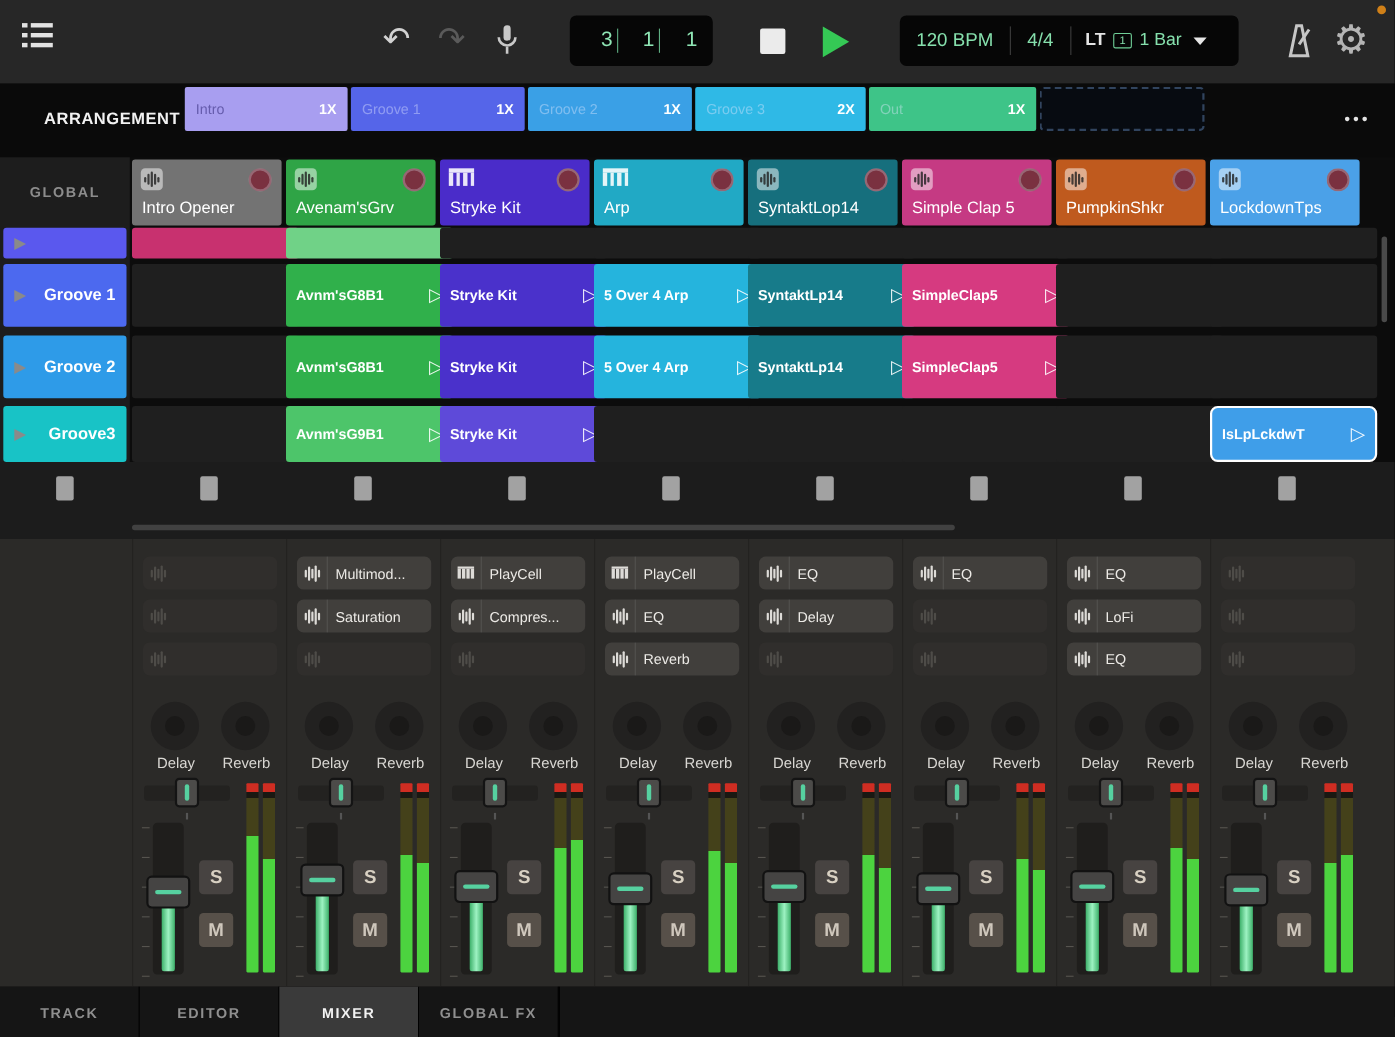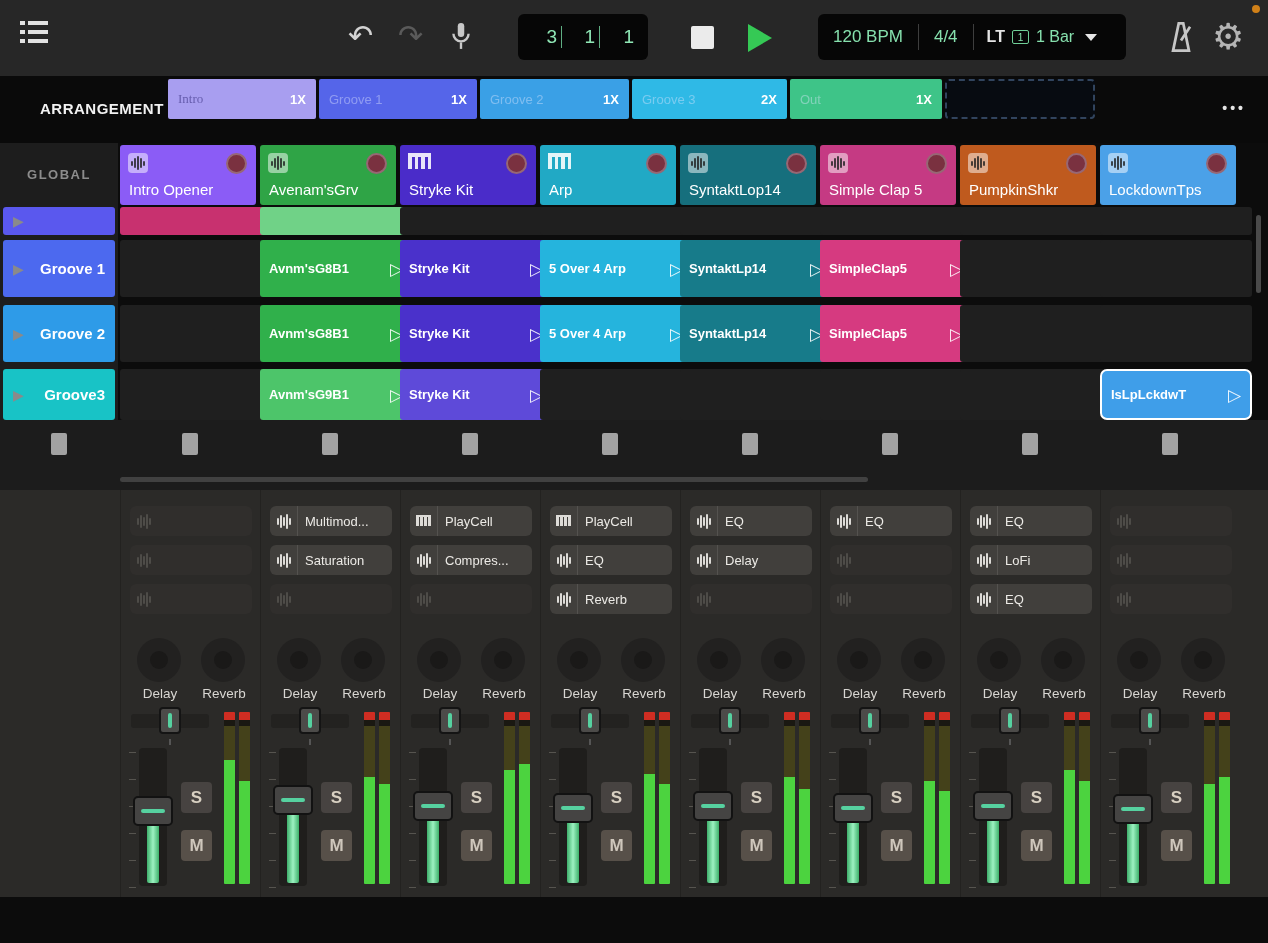--- a/index.html
+++ b/index.html
@@ -47,21 +47,21 @@
   .gearbtn { position:absolute; left:1212px; top:11px; color:#b4b4b4; font-size:36px;
              font-family:"DejaVu Sans", sans-serif; line-height:52px; }
   .notifdot { position:absolute; right:8px; top:5px; width:8px; height:8px; border-radius:50%; background:#d08018; }
 
   
   .arr { position:absolute; left:0; top:76px; width:1268px; height:67px; background:#0a0a0a; }
   .arr-label { position:absolute; left:40px; top:24px; color:#f2f2f2; font-size:15px; font-weight:bold; letter-spacing:.5px; }
   .arr-blocks { position:absolute; left:168px; top:3px; height:40px; display:flex; gap:3px; }
   .arr-block { height:40px; border-radius:2px; display:flex; align-items:center; padding:0 10px; }
   .arr-name { flex:1; font-size:13px; color:rgba(225,232,255,.42); }
-  .arr-name.dark { color:rgba(62,52,132,.62);font-family:Liberation Serif, serif; }
+  .arr-name.dark { color:rgba(62,52,132,.62); }
   .arr-repeat { color:#fff; font-size:13px; font-weight:bold; }
   .arr-dashed { width:150px; height:40px; border:2px dashed #31445e; border-radius:4px; background:#070b11; }
   .arr-menu { position:absolute; right:22px; top:24px; color:#e4e4e4; font-size:14px; letter-spacing:3px; font-weight:bold; }
 
   
   .scenes-area { position:absolute; left:0; top:143px; width:1268px; height:277px; background:#0c0c0c; }
   .left-panel { position:absolute; left:0; top:0; width:118px; height:277px; background:#1d1d1d; }
   .scenes-label { position:absolute; left:0; top:24px; width:118px; text-align:center;
                   color:#8c8c8c; font-size:13px; font-weight:bold; letter-spacing:1.5px; }
   .scene-btn { position:absolute; left:3px; width:112px; border-radius:3px; display:flex;
@@ -238,21 +238,21 @@
         <div class="scene-btn" style="top: 162px; height: 57px; background: rgb(46, 155, 232);">
           <span class="scene-play">▶</span>
           <span class="scene-name">Groove 2</span>
         </div>
         <div class="scene-btn" style="top: 226px; height: 51px; background: rgb(24, 195, 198);">
           <span class="scene-play">▶</span>
           <span class="scene-name">Groove3</span>
         </div>
       </div>
     <div id="headerRow">
-        <div class="track-header" style="left: 120px; background: #8b5cf6; padding-left: 20px;">
+        <div class="track-header" style="left: 120px; background: #737373; padding-left: 20px;">
           <span class="icon-sampler">
             <i style="height: 5px;"></i>
             <i style="height: 10px;"></i>
             <i style="height: 14px;"></i>
             <i style="height: 10px;"></i>
             <i style="height: 5px;"></i>
           </span>
           <span class="recdot"></span>
           <span class="th-name">Intro Opener</span>
         </div>
@@ -988,14 +988,21 @@
         </div>
         <div class="smbtn sbtn">S</div>
         <div class="smbtn mbtn">M</div>
         <div class="meters">
           <div class="meter-bar" style="background: linear-gradient(to top, rgb(76, 211, 63) 0%, rgb(76, 211, 63) 58%, rgb(68, 65, 26) 58%, rgb(68, 65, 26) 92%, rgb(26, 24, 18) 92%, rgb(26, 24, 18) 95.5%, rgb(207, 45, 34) 95.5%);"></div>
           <div class="meter-bar" style="background: linear-gradient(to top, rgb(76, 211, 63) 0%, rgb(76, 211, 63) 62%, rgb(68, 65, 26) 62%, rgb(68, 65, 26) 92%, rgb(26, 24, 18) 92%, rgb(26, 24, 18) 95.5%, rgb(207, 45, 34) 95.5%);"></div>
         </div>
       </div>
     </section>
 
+  <nav class="tabs" id="tabs">
+      <div class="tab">TRACK</div>
+      <div class="tab">EDITOR</div>
+      <div class="tab active">MIXER</div>
+      <div class="tab">GLOBAL FX</div>
+      <div class="tab-filler"></div>
+    </nav>
 
 </div>
 
 </body></html>

